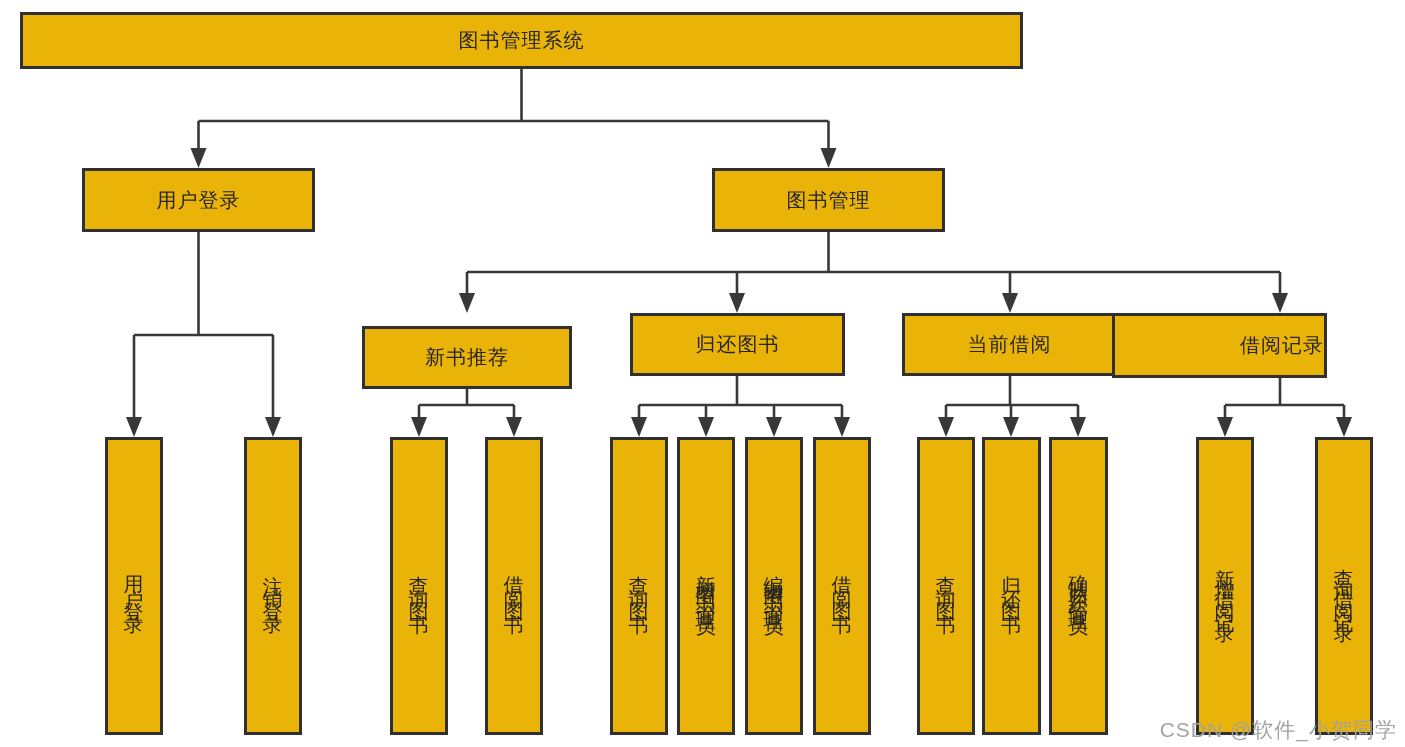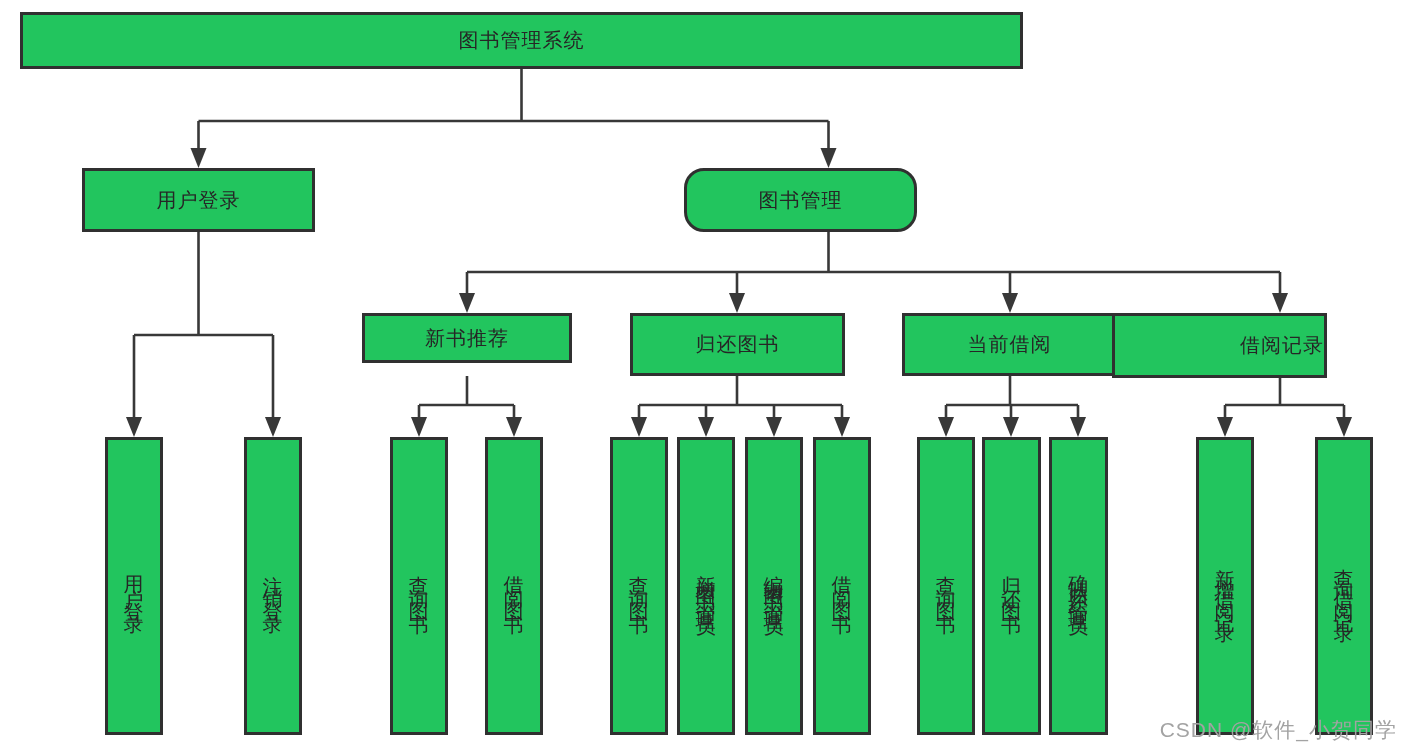--- a/index.html
+++ b/index.html
@@ -2,21 +2,21 @@
 <html><head>
 <meta charset="utf-8">
 <style>
   html,body{margin:0;padding:0;background:#ffffff;}
   #stage{
     position:relative;width:1405px;height:747px;background:#ffffff;overflow:hidden;
     font-family:"Liberation Sans","DejaVu Sans",sans-serif;color:#262626;
   }
   #wires{position:absolute;left:0;top:0;z-index:1;}
   .box{
-    position:absolute;z-index:2;box-sizing:border-box;background:#22c55e;
+    position:absolute;z-index:2;box-sizing:border-box;background:#eab308;
     border:3px solid #303030;display:flex;align-items:center;justify-content:center;
     font-size:20px;letter-spacing:1px;color:#262626;
   }
   .vtext{
     writing-mode:vertical-lr;text-orientation:mixed;
     letter-spacing:13px;font-size:20px;line-height:1;
   }
   .vl{letter-spacing:6px;}
   #watermark{
     position:absolute;z-index:3;right:8px;bottom:3px;
@@ -94,25 +94,25 @@
     </g>
   </svg>
 
   <div class="box" style="left:20px;top:12px;width:1003px;height:57px;">
     <span>图书管理系统</span>
   </div>
 
   <div class="box" style="left:82px;top:168px;width:233px;height:64px;">
     <span>用户登录</span>
   </div>
-  <div class="box" style="left:684px;top:168px;width:233px;height:64px;border-radius:20px;">
+  <div class="box" style="left:712px;top:168px;width:233px;height:64px;">
     <span>图书管理</span>
   </div>
 
-  <div class="box" style="left:362px;top:313px;width:210px;height:50px;">
+  <div class="box" style="left:362px;top:326px;width:210px;height:63px;">
     <span>新书推荐</span>
   </div>
   <div class="box" style="left:630px;top:313px;width:215px;height:63px;">
     <span>归还图书</span>
   </div>
   <div class="box" style="left:902px;top:313px;width:215px;height:63px;">
     <span>当前借阅</span>
   </div>
   <div class="box" style="left:1112px;top:313px;width:215px;height:65px;justify-content:flex-end;">
     <span>借阅记录</span>

